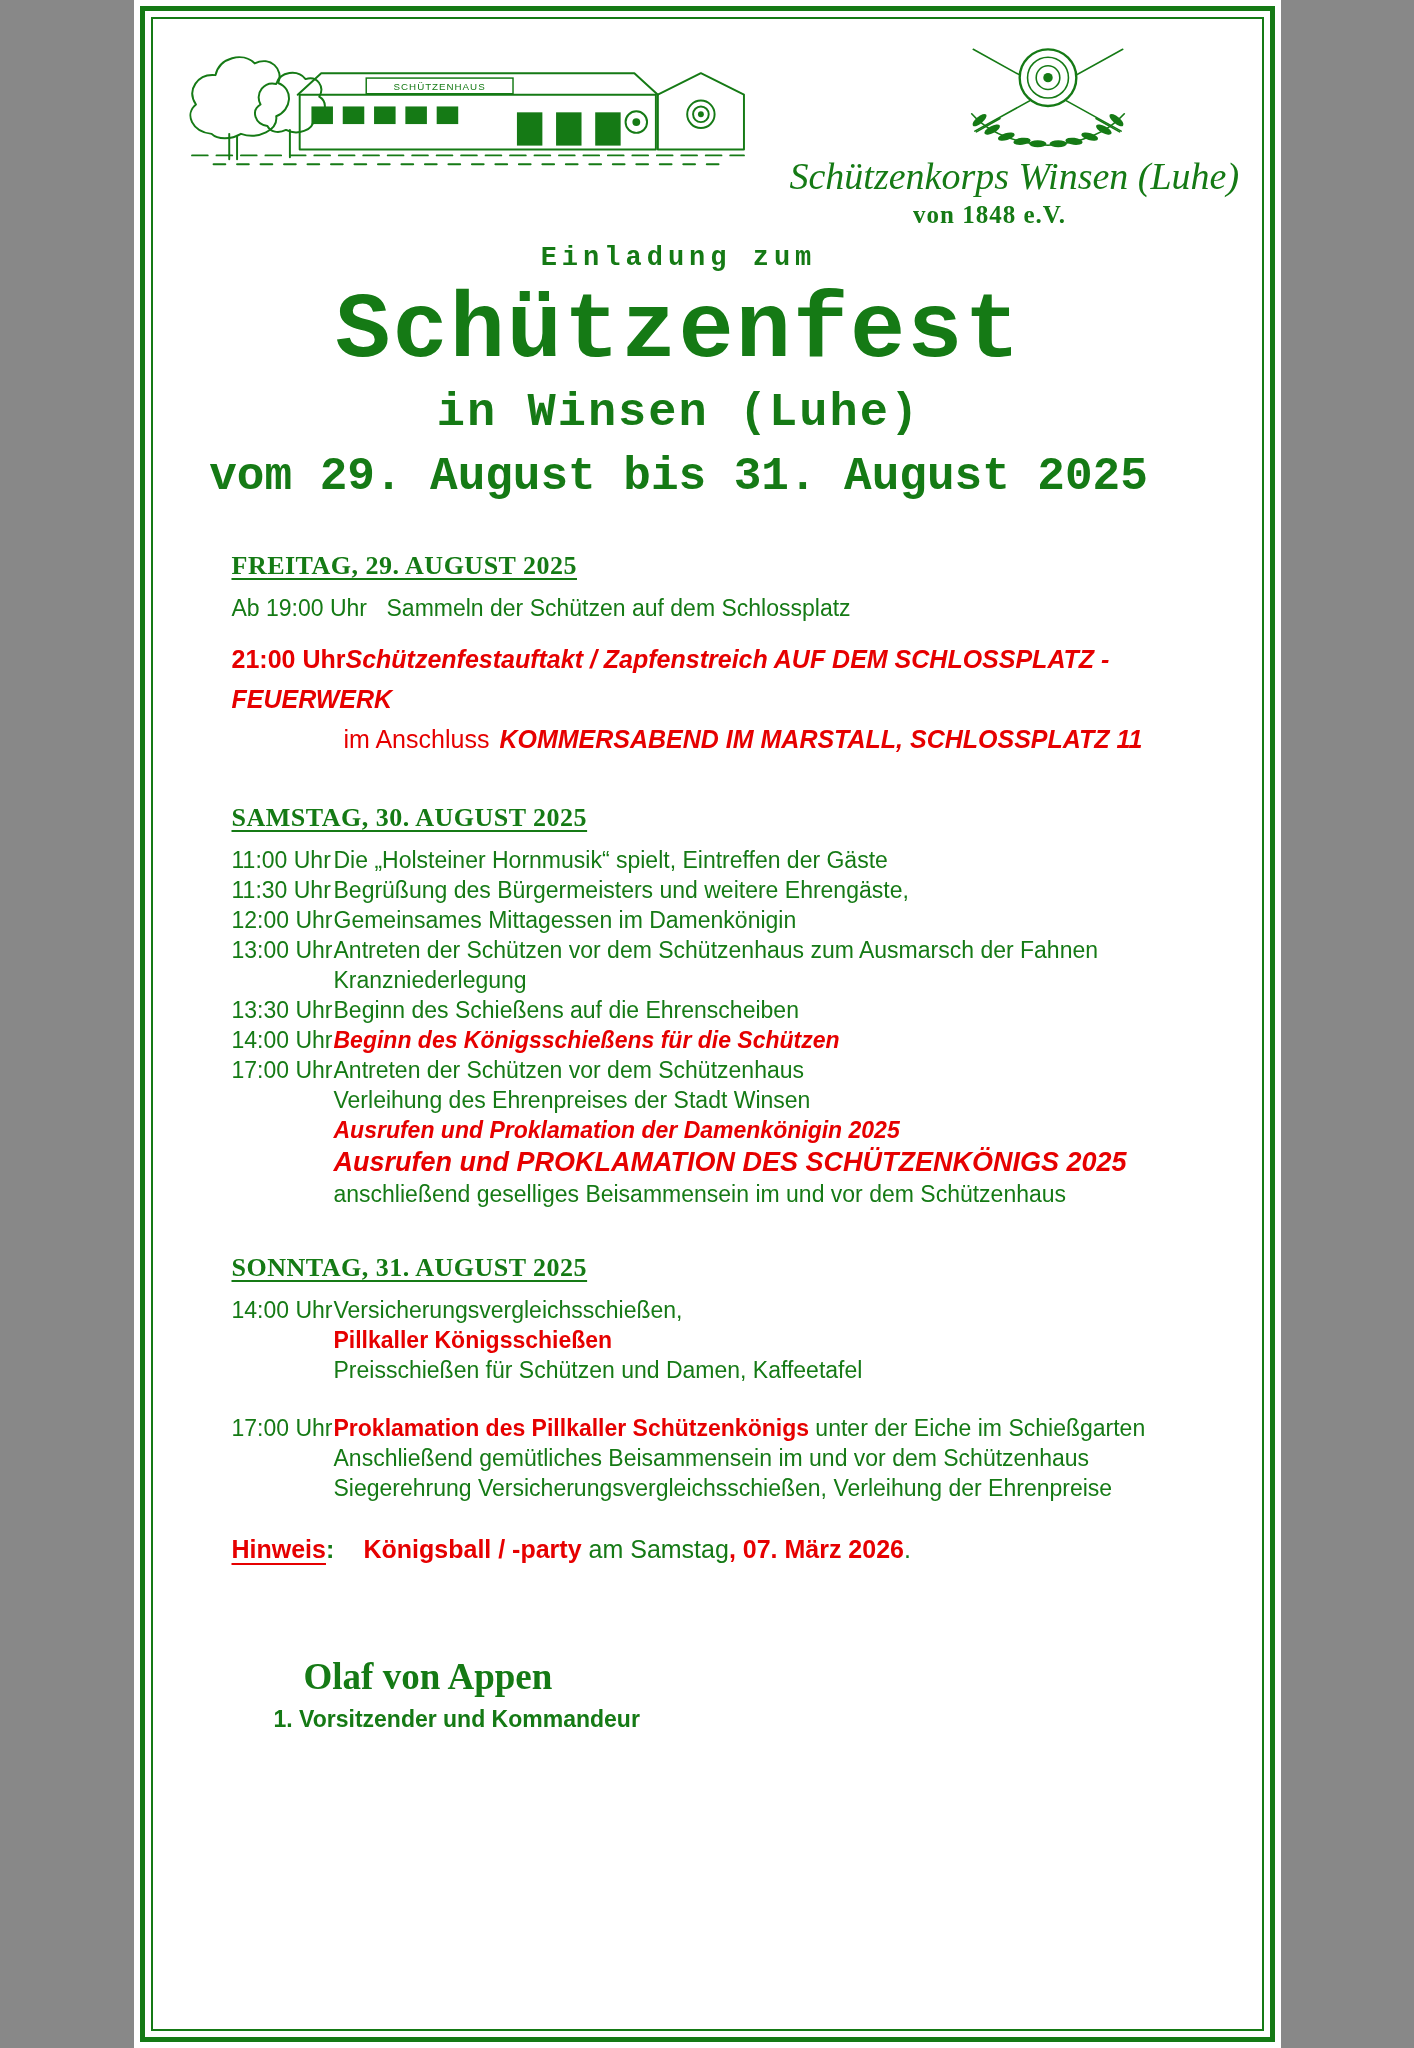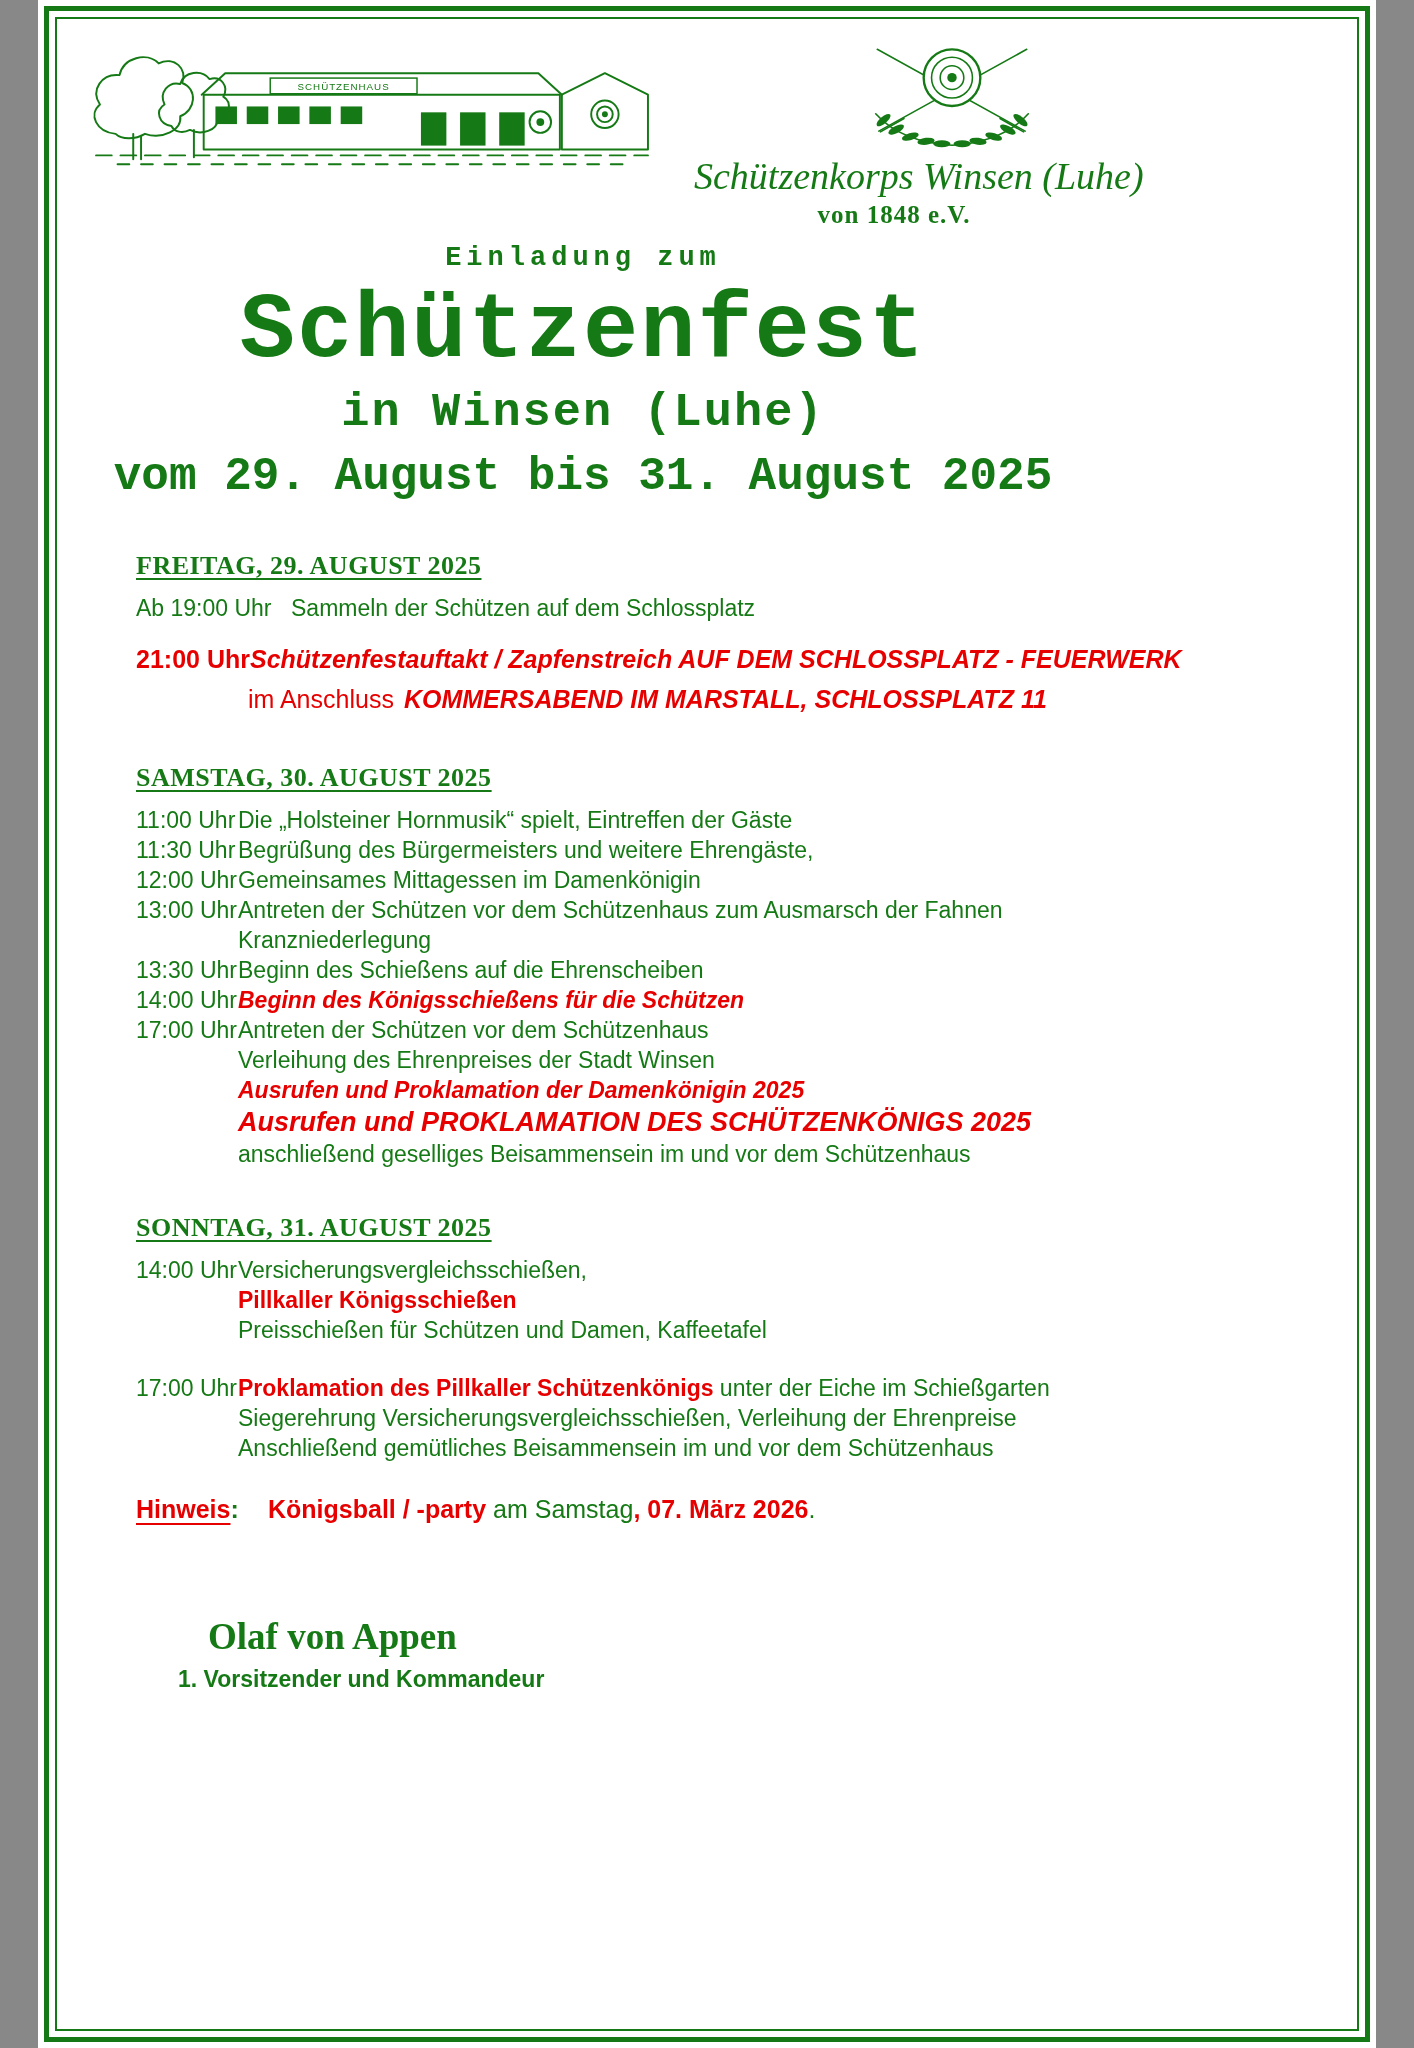--- a/index.html
+++ b/index.html
@@ -1,19 +1,19 @@
 <!DOCTYPE html>
 <html style="--green: #157a15; --red: #e60000;"><head>
 <meta charset="utf-8">
 <style>
   :root { --green:#157a15; --red:#e60000; }
   * { box-sizing: border-box; }
   html,body { margin:0; padding:0; background:#888; }
   .page {
-    position:relative; width:1338px; height:2048px; margin:0 auto;
+    position:relative; width:1147px; height:2048px; margin:0 auto;
     background:#ffffff; overflow:hidden;
     font-family:"Liberation Sans","DejaVu Sans",sans-serif;
     color:var(--green);
   }
   .border-outer { position:absolute; inset:6px;  border:5px solid var(--green); pointer-events:none; }
   .border-inner { position:absolute; inset:17px; border:2px solid var(--green); pointer-events:none; }
   .content { position:absolute; inset:24px; padding:8px 0 0 16px; }
 
   
   .masthead { display:flex; align-items:flex-start; }
@@ -254,25 +254,25 @@
         <div class="row">
           <span class="time"></span>
           <span class="desc">Preisschießen für Schützen und Damen, Kaffeetafel</span>
         </div>
         <div class="row gap">
           <span class="time">17:00 Uhr</span>
           <span class="desc"><span class="red b">Proklamation des Pillkaller Schützenkönigs</span><span> unter der Eiche im Schießgarten</span></span>
         </div>
         <div class="row">
           <span class="time"></span>
+          <span class="desc">Anschließend gemütliches Beisammensein im und vor dem Schützenhaus</span>
+        </div>
+        <div class="row">
+          <span class="time"></span>
           <span class="desc">Siegerehrung Versicherungsvergleichsschießen, Verleihung der Ehrenpreise</span>
-        </div>
-        <div class="row">
-          <span class="time"></span>
-          <span class="desc">Anschließend gemütliches Beisammensein im und vor dem Schützenhaus</span>
         </div>
       </section>
 
       <div class="hinweis">
         <span class="hinweis-head"><span class="hinweis-label">Hinweis</span><span class="hinweis-colon">:</span></span>
         <span class="hinweis-body"><span class="red">Königsball / -party</span><span class="plain"> am Samstag</span><span class="red">, 07. März 2026</span><span class="plain">.</span></span>
       </div>
 
       <div class="signature">
         <div class="sig-name">Olaf von Appen</div>

